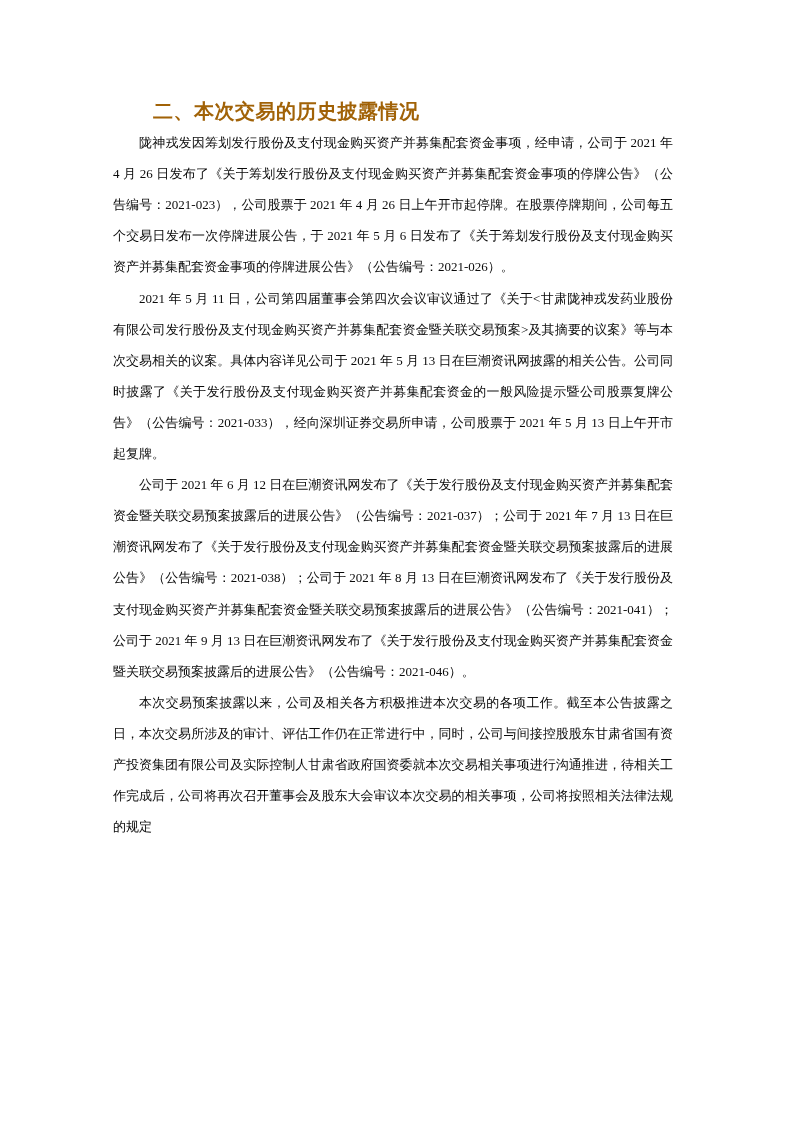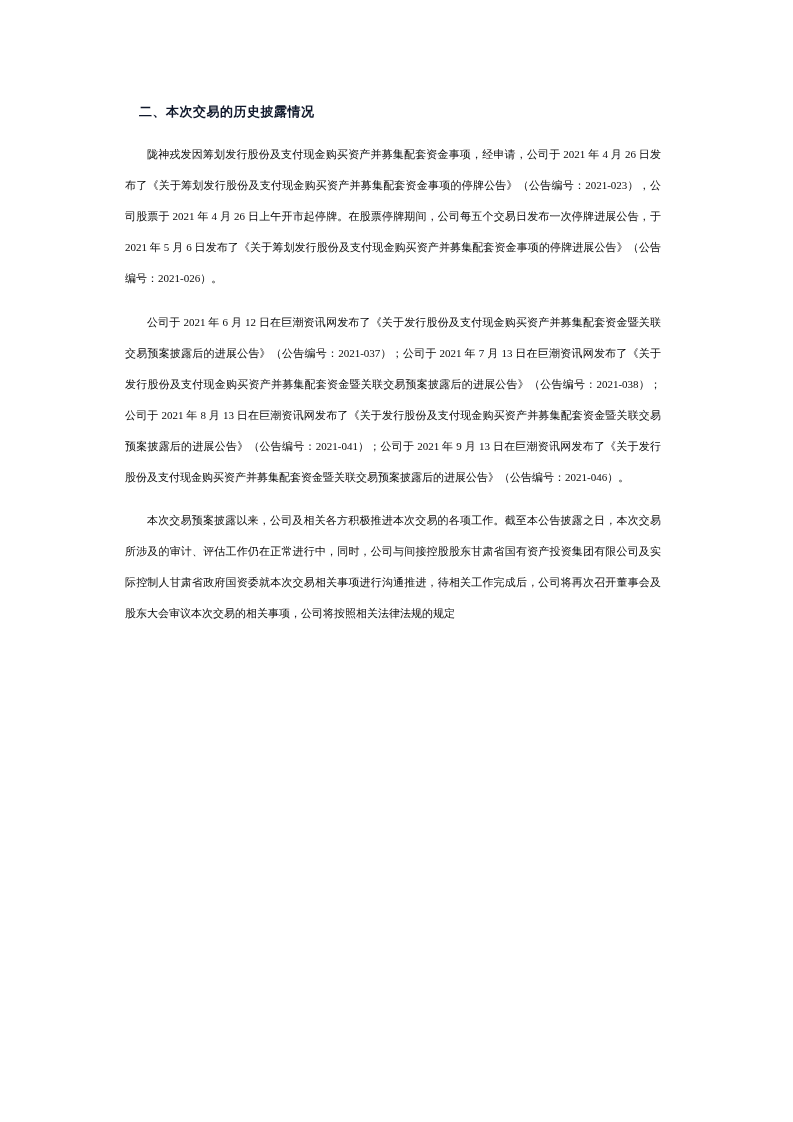--- a/index.html
+++ b/index.html
@@ -16,39 +16,40 @@
     box-sizing: border-box;
     width: 793px;
     height: 1122px;
     background: #ffffff;
     color: #000000;
     padding: 96px 120px 40px 113px;
   }
   .sec-heading {
     font-family: "Liberation Sans", "DejaVu Sans", sans-serif;
     font-weight: 700;
-    font-size: 13px;
+    font-size: 20px;
     line-height: 31.1px;
     text-indent: 2em;
     margin: 0;
-    color: #0f172a;
+    color: #a16207;
     letter-spacing: 0.5px;
   }
   .body-text {
     font-family: "Liberation Serif", "DejaVu Serif", serif;
-    font-size: 11px;
+    font-size: 13px;
     line-height: 31.1px;
     text-align: justify;
     text-justify: inter-ideograph;
     text-indent: 2em;
-    margin: 12px;
+    margin: 0;
     color: #0a0a0a;
   }
 </style>
 </head>
 <body>
 
 <div class="page">
   <h2 class="sec-heading">二、本次交易的历史披露情况</h2>
   <p class="body-text">陇神戎发因筹划发行股份及支付现金购买资产并募集配套资金事项，经申请，公司于 2021 年 4 月 26 日发布了《关于筹划发行股份及支付现金购买资产并募集配套资金事项的停牌公告》（公告编号：2021-023），公司股票于 2021 年 4 月 26 日上午开市起停牌。在股票停牌期间，公司每五个交易日发布一次停牌进展公告，于 2021 年 5 月 6 日发布了《关于筹划发行股份及支付现金购买资产并募集配套资金事项的停牌进展公告》（公告编号：2021-026）。</p>
+  <p class="body-text">2021 年 5 月 11 日，公司第四届董事会第四次会议审议通过了《关于&lt;甘肃陇神戎发药业股份有限公司发行股份及支付现金购买资产并募集配套资金暨关联交易预案&gt;及其摘要的议案》等与本次交易相关的议案。具体内容详见公司于 2021 年 5 月 13 日在巨潮资讯网披露的相关公告。公司同时披露了《关于发行股份及支付现金购买资产并募集配套资金的一般风险提示暨公司股票复牌公告》（公告编号：2021-033），经向深圳证券交易所申请，公司股票于 2021 年 5 月 13 日上午开市起复牌。</p>
   <p class="body-text">公司于 2021 年 6 月 12 日在巨潮资讯网发布了《关于发行股份及支付现金购买资产并募集配套资金暨关联交易预案披露后的进展公告》（公告编号：2021-037）；公司于 2021 年 7 月 13 日在巨潮资讯网发布了《关于发行股份及支付现金购买资产并募集配套资金暨关联交易预案披露后的进展公告》（公告编号：2021-038）；公司于 2021 年 8 月 13 日在巨潮资讯网发布了《关于发行股份及支付现金购买资产并募集配套资金暨关联交易预案披露后的进展公告》（公告编号：2021-041）；公司于 2021 年 9 月 13 日在巨潮资讯网发布了《关于发行股份及支付现金购买资产并募集配套资金暨关联交易预案披露后的进展公告》（公告编号：2021-046）。</p>
   <p class="body-text">本次交易预案披露以来，公司及相关各方积极推进本次交易的各项工作。截至本公告披露之日，本次交易所涉及的审计、评估工作仍在正常进行中，同时，公司与间接控股股东甘肃省国有资产投资集团有限公司及实际控制人甘肃省政府国资委就本次交易相关事项进行沟通推进，待相关工作完成后，公司将再次召开董事会及股东大会审议本次交易的相关事项，公司将按照相关法律法规的规定</p>
 </div>
 
 </body></html>

